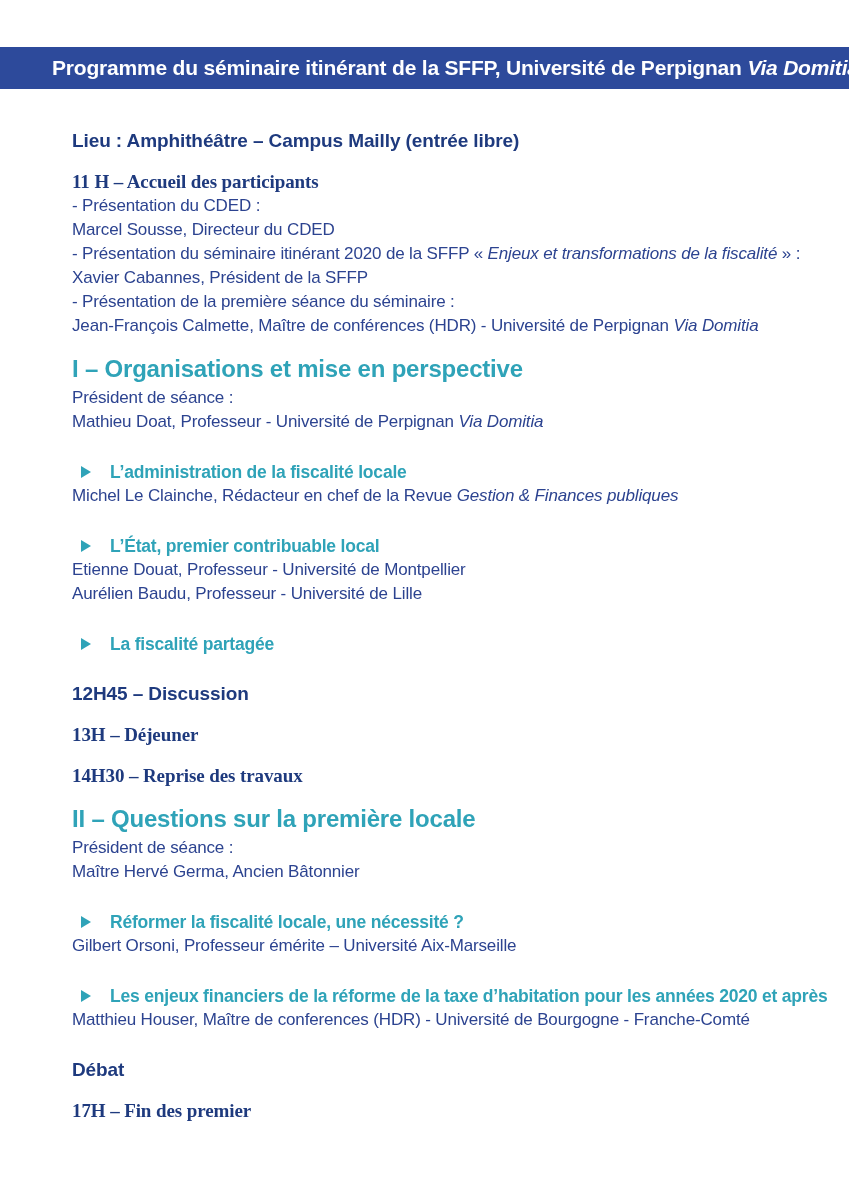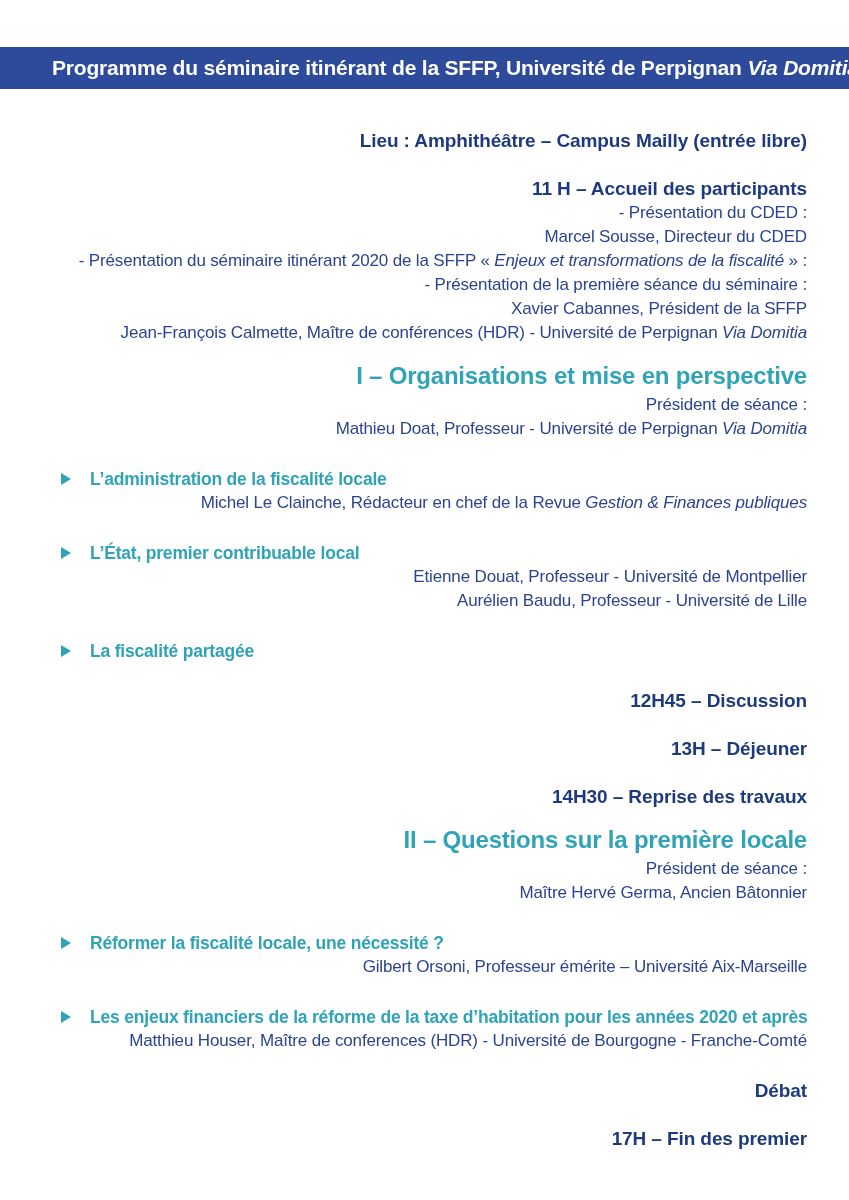--- a/index.html
+++ b/index.html
@@ -32,34 +32,33 @@
     box-sizing: border-box;
   }
   .doc-title {
     color: #ffffff;
     font-size: 21px;
     font-weight: 700;
     letter-spacing: -0.2px;
     white-space: nowrap;
   }
   .content {
-    padding: 0 42px 0 52px;
+    padding: 0 42px 0 72px;
     color: var(--body-text);
-    text-align: right;
   }
   .content .blk:first-child { margin-top: 40px; }
   .blk.heading {
     color: var(--heading-text);
     font-weight: 700;
     font-size: 19px;
     line-height: 24px;
     margin-top: 26px;
     letter-spacing: -0.1px;
   }
-  .blk.heading + .blk.heading { margin-top: 24px; }
+  .blk.heading + .blk.heading { margin-top: 17px; font-family: Liberation Serif, serif; }
   .blk.line {
     font-size: 17px;
     line-height: 24px;
     letter-spacing: -0.15px;
     margin-top: 0;
   }
   .blk.section {
     color: var(--accent);
     font-size: 24px;
     font-weight: 700;
@@ -97,22 +96,22 @@
 <div class="page">
   <div class="header-bar">
     <div class="doc-title" id="doc-title"><span>Programme du séminaire itinérant de la SFFP, Université de Perpignan </span><span class="it">Via Domitia</span></div>
   </div>
   <div class="content" id="content">
       <div class="blk heading">Lieu : Amphithéâtre – Campus Mailly (entrée libre)</div>
       <div class="blk heading">11 H – Accueil des participants</div>
       <div class="blk line"><span>- Présentation du CDED :</span></div>
       <div class="blk line"><span>Marcel Sousse, Directeur du CDED</span></div>
       <div class="blk line"><span>- Présentation du séminaire itinérant 2020 de la SFFP « </span><span class="it">Enjeux et transformations de la fiscalité</span><span> » :</span></div>
+      <div class="blk line"><span>Xavier Cabannes, Président de la SFFP</span></div>
       <div class="blk line"><span>- Présentation de la première séance du séminaire :</span></div>
-      <div class="blk line"><span>Xavier Cabannes, Président de la SFFP</span></div>
       <div class="blk line"><span>Jean-François Calmette, Maître de conférences (HDR) - Université de Perpignan </span><span class="it">Via Domitia</span></div>
       <div class="blk section">I – Organisations et mise en perspective</div>
       <div class="blk line"><span>Président de séance :</span></div>
       <div class="blk line"><span>Mathieu Doat, Professeur - Université de Perpignan </span><span class="it">Via Domitia</span></div>
       <div class="blk bullet">
         <span class="tri"></span>
         <span>L’administration de la fiscalité locale</span>
       </div>
       <div class="blk line"><span>Michel Le Clainche, Rédacteur en chef de la Revue </span><span class="it">Gestion &amp; Finances publiques</span></div>
       <div class="blk bullet">

